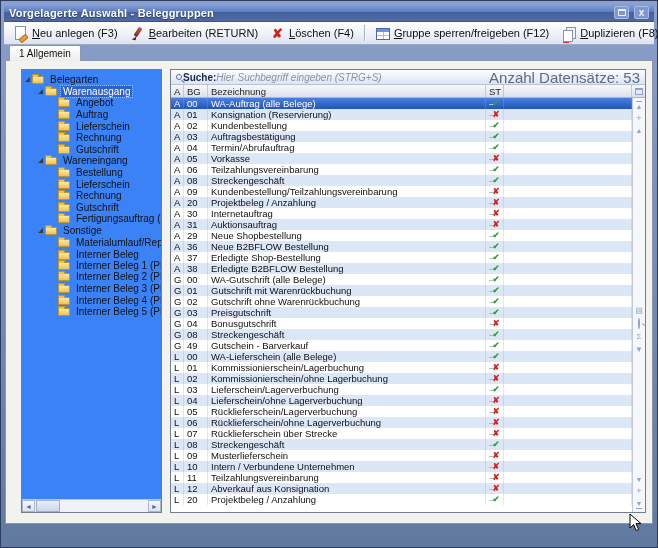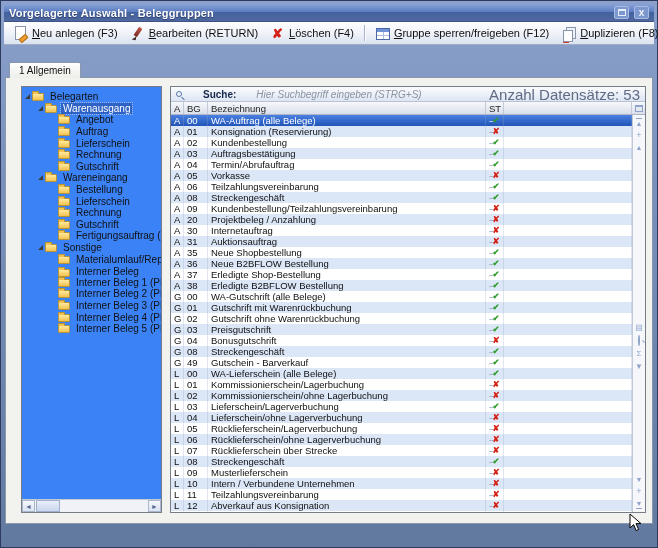--- a/index.html
+++ b/index.html
@@ -49,21 +49,21 @@
                       linear-gradient(#6f93d6,#6f93d6) 0 0/12px 3px no-repeat,
                       linear-gradient(#aebfdd,#aebfdd) 0 6px/12px 1px no-repeat,
                       linear-gradient(#aebfdd,#aebfdd) 6px 0/1px 10px no-repeat, #fff;
                     border:1px solid #4a69a4; }
   
   .ic-dup::before { content:""; position:absolute; left:5px; top:1px; width:8px; height:10px; background:#eef2fa; border:1px solid #8a94a8; }
   .ic-dup::after  { content:""; position:absolute; left:2px; top:4px; width:8px; height:10px; background:#fff; border:1px solid #8a94a8;
                     box-shadow:-2px 3px 0 -2px #d43a2a; }
 
   
-  .tabstrip { height:32px; flex:none; display:flex; align-items:flex-end; padding-left:5px; }
+  .tabstrip { height:15px; flex:none; display:flex; align-items:flex-end; padding-left:5px; }
   .tab { background:linear-gradient(180deg,#ffffff,#eceee8); border:1px solid #8a97ad; border-bottom:none;
          border-radius:2px 2px 0 0; padding:2px 9px 2px; font-size:10px; color:#111; position:relative; top:1px; }
 
   
   .page { flex:1; background:#f2f2ee; border:1px solid #8a97ad; margin:0 1px;
           padding:8px 6px 10px 15px; display:flex; gap:8px; overflow:hidden; }
 
   
   .tree-panel { width:141px; flex:none; background:#3b82f6; border:1px solid #767d89;
                 display:flex; flex-direction:column; }
@@ -78,21 +78,21 @@
   .tree-label { margin-left:4px; padding:0 2px; }
   .tree-row.selected .tree-label { background:#2e62c4; color:#fff; outline:1px dotted #9db8ea; }
   .tree-hscroll { height:13px; flex:none; border-top:1px solid #c5c9d2; background:#f0f2f7; display:flex; align-items:stretch; }
   .hs-btn { width:13px; flex:none; background:linear-gradient(180deg,#f4f7fd,#dbe3f2); border:1px solid #aab6cc;
             color:#52688f; font-size:7px; line-height:11px; text-align:center; }
   .hs-thumb { width:24px; flex:none; background:linear-gradient(180deg,#e9eefa,#c9d6ec); border:1px solid #9fb0cf; margin-left:1px; }
   .hs-track { flex:1; }
 
   
   .grid-panel { flex:1; display:flex; flex-direction:column; background:#fff; border:1px solid #767d89; min-width:0; }
-  .search-row { height:15px; flex:none; display:flex; align-items:center; gap:20px; padding:0 5px;
+  .search-row { height:15px; flex:none; display:flex; align-items:center; gap:0; padding:0 5px;
                 background:linear-gradient(180deg,#fbfcfe,#dde5f3); border-bottom:1px solid #b9c2d4; font-size:10px; }
   .mini-mag { width:6px; height:6px; border:1px solid #5a77a8; border-radius:50%; position:relative; flex:none; margin-right:1px; }
   .mini-mag::after { content:""; position:absolute; width:4px; height:1px; background:#5a77a8; transform:rotate(45deg); left:4px; top:6px; }
   .search-label { font-weight:bold; color:#15284a; }
   .search-ph { font-style:italic; color:#8b93a1; }
   .search-count { margin-left:auto; color:#5e6b82; font-size:15px; }
 
   .grid-header { height:13px; flex:none; display:flex; font-size:9.5px; color:#222;
                  background:linear-gradient(180deg,#f7f8fb,#d9dfeb); border-bottom:1px solid #aeb6c6; }
   .gh-cell { border-right:1px solid #c2c9d6; padding:0 3px; display:flex; align-items:center; overflow:hidden; }
@@ -419,21 +419,21 @@
               <span class="gr-cell c-a">A</span>
               <span class="gr-cell c-bg">31</span>
               <span class="gr-cell c-bez">Auktionsauftrag</span>
               <span class="gr-cell c-st">
                 <span class="st-icon st-blocked">✘</span>
               </span>
               <span class="gr-cell c-rest"></span>
             </div>
             <div class="grid-row">
               <span class="gr-cell c-a">A</span>
-              <span class="gr-cell c-bg">35</span>
+              <span class="gr-cell c-bg">29</span>
               <span class="gr-cell c-bez">Neue Shopbestellung</span>
               <span class="gr-cell c-st">
                 <span class="st-icon st-ok">✔</span>
               </span>
               <span class="gr-cell c-rest"></span>
             </div>
             <div class="grid-row odd">
               <span class="gr-cell c-a">A</span>
               <span class="gr-cell c-bg">36</span>
               <span class="gr-cell c-bez">Neue B2BFLOW Bestellung</span>

